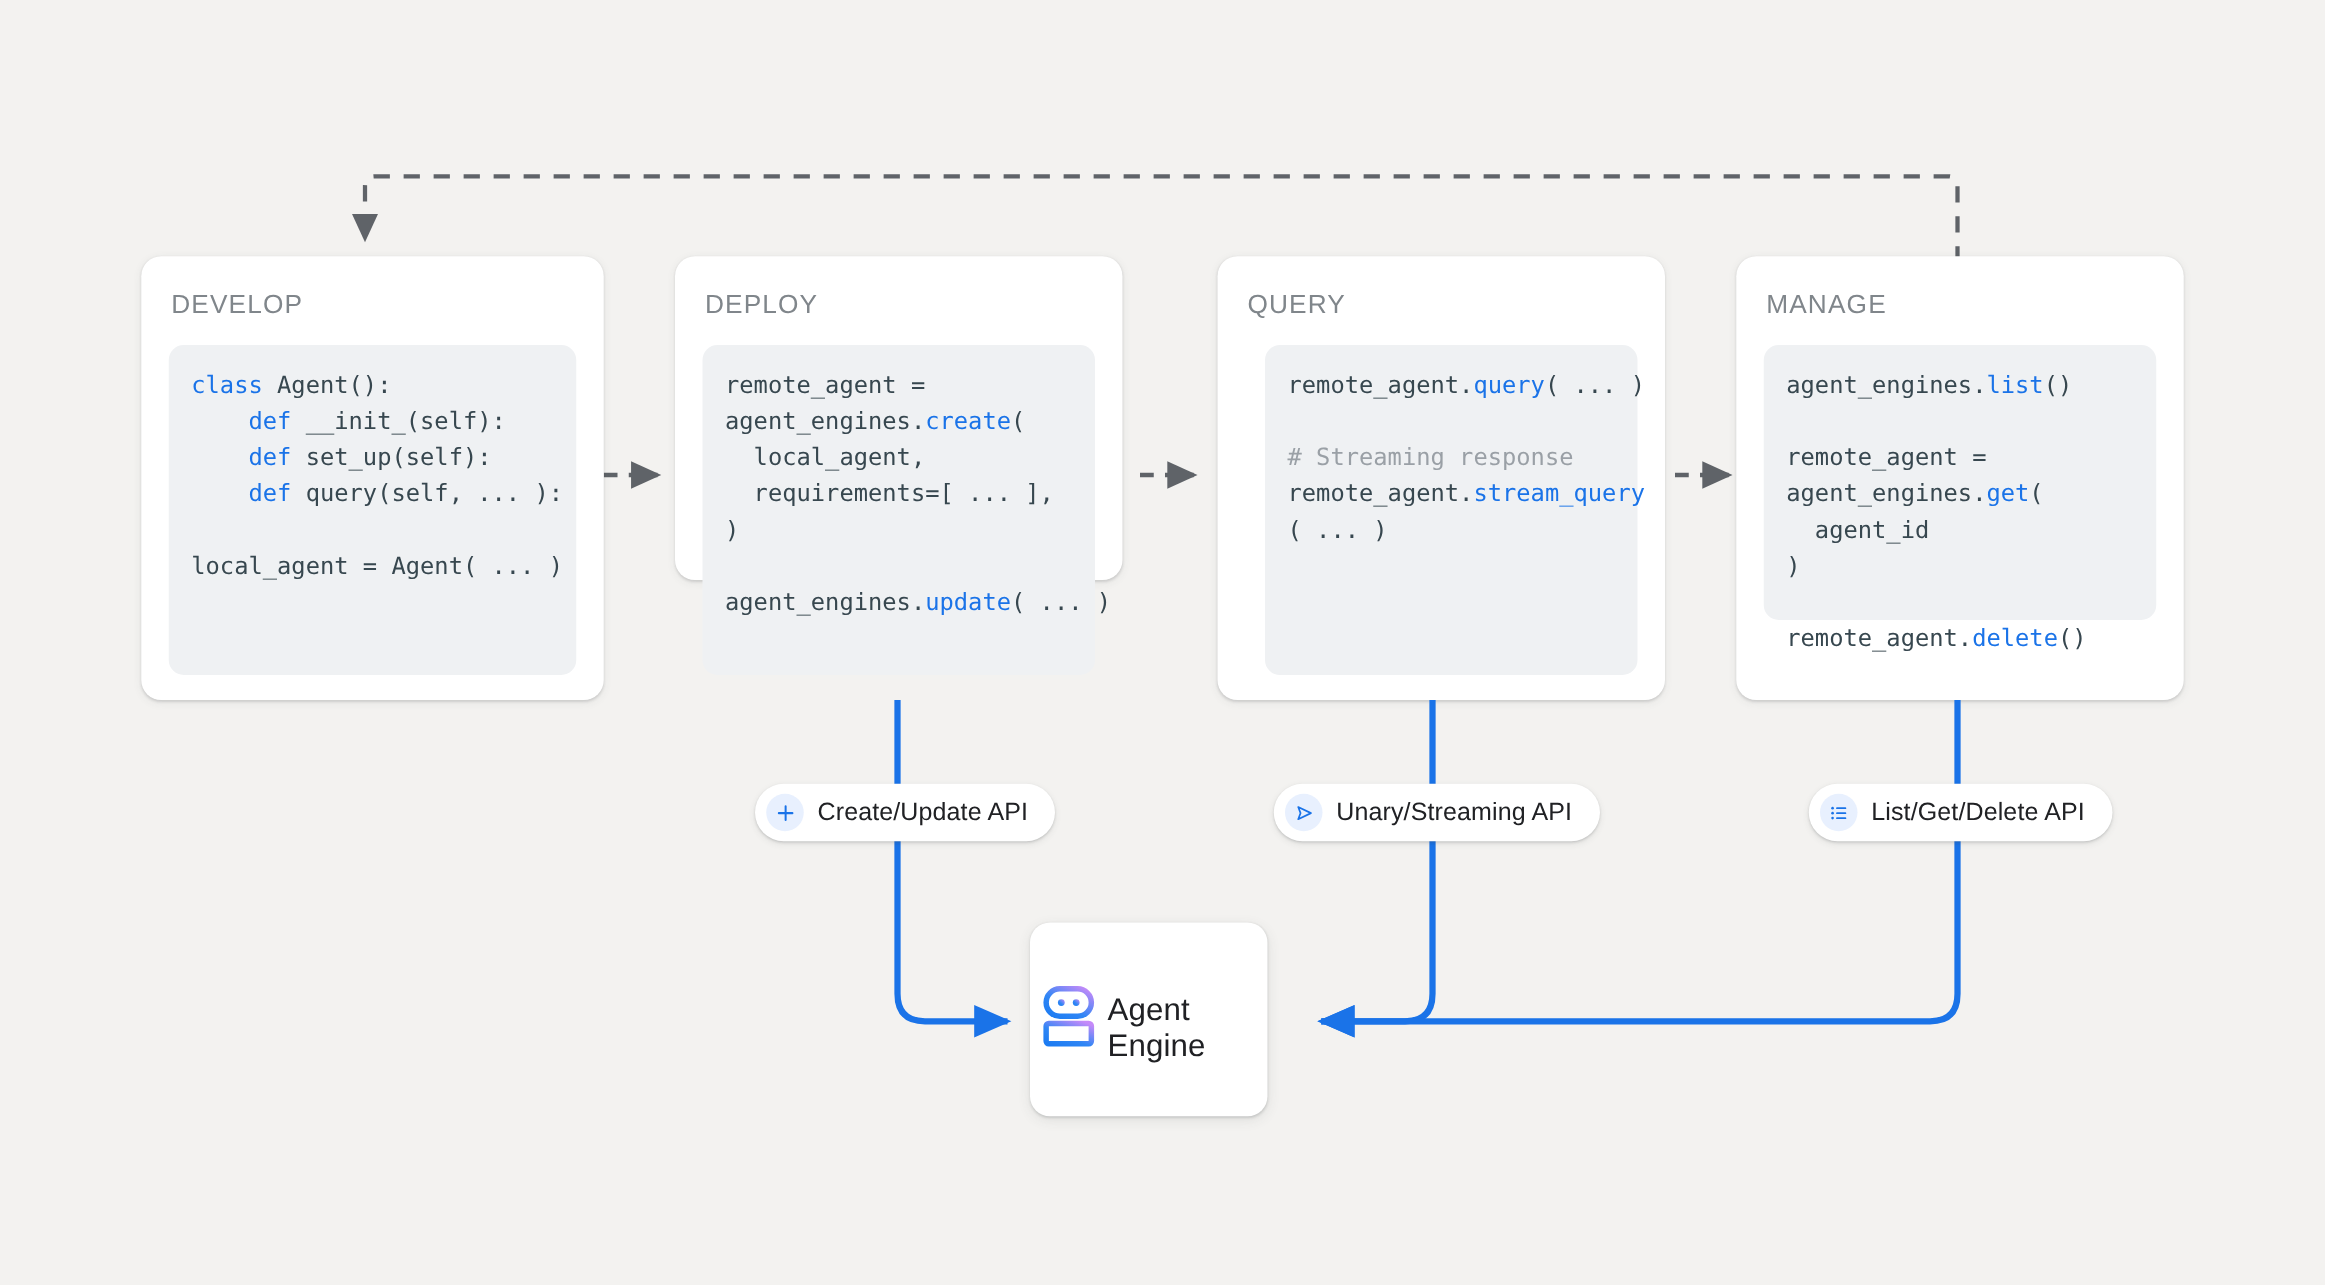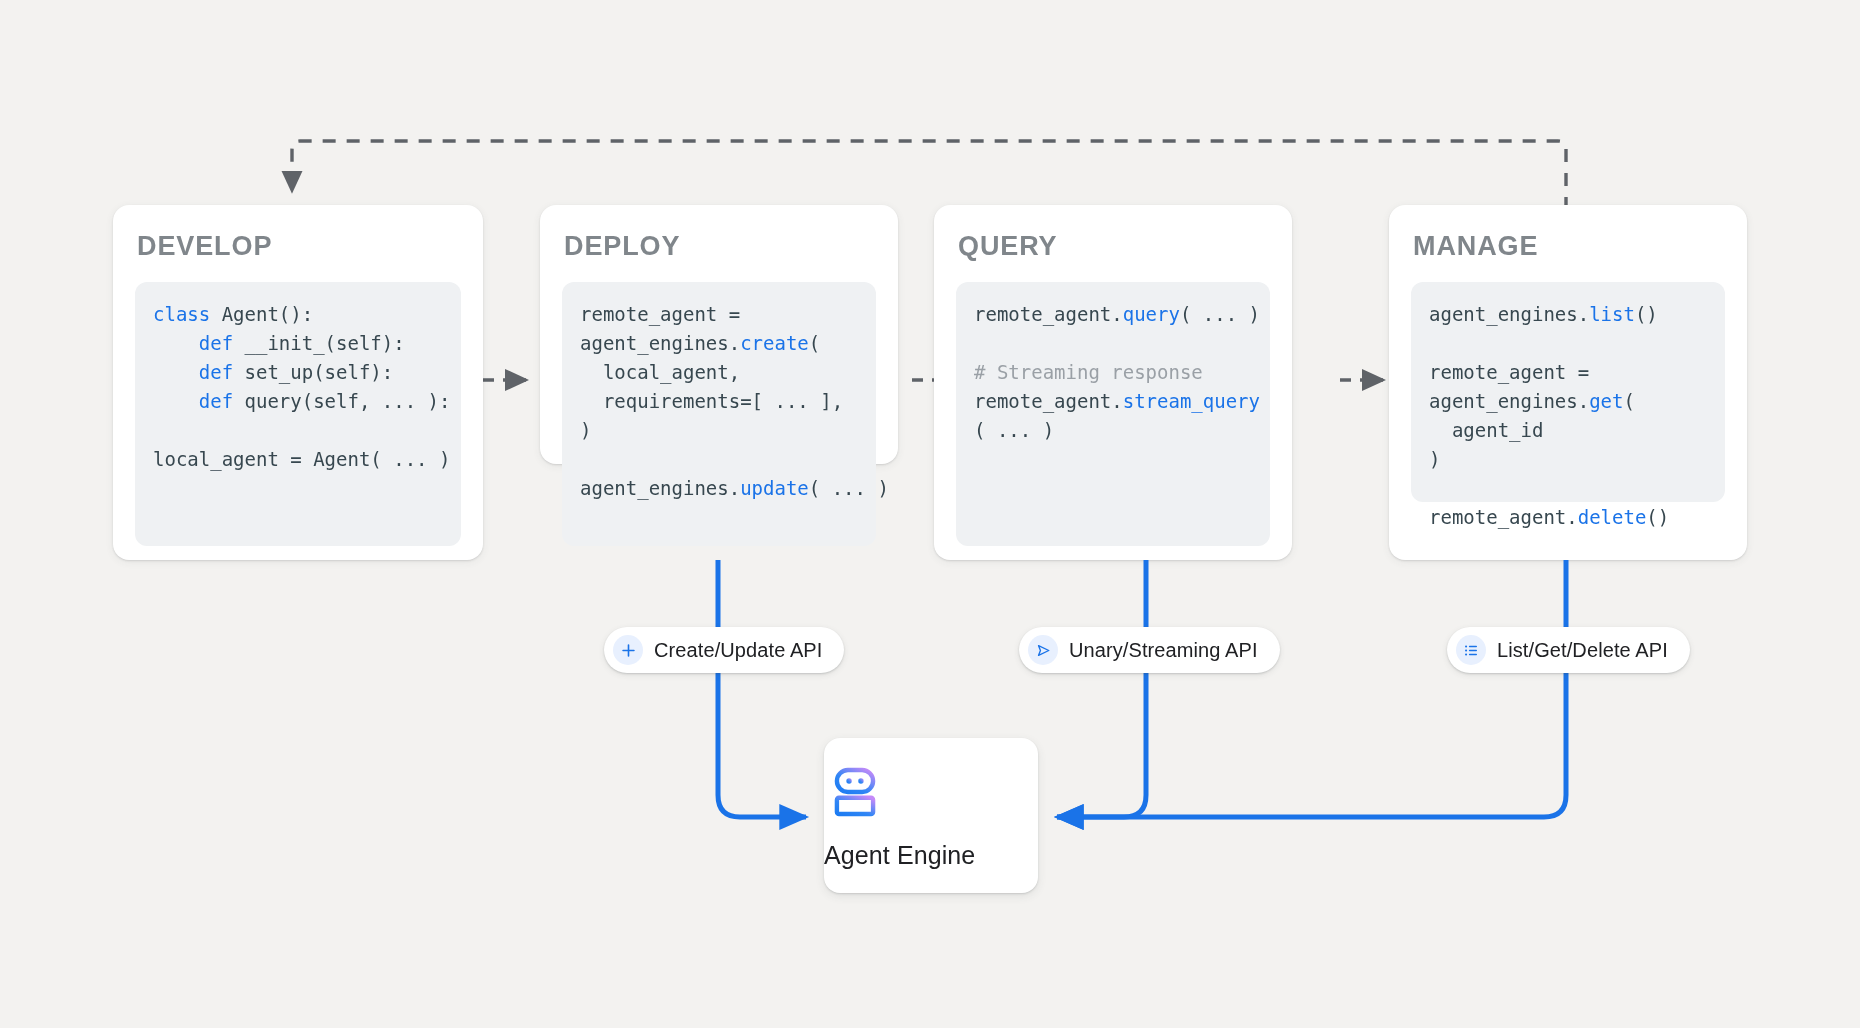--- a/index.html
+++ b/index.html
@@ -35,23 +35,23 @@
   .card {
     position: absolute;
     background: #ffffff;
     border-radius: 16px;
     box-shadow: 0 1px 2px rgba(60,64,67,.16), 0 2px 8px rgba(60,64,67,.07);
     z-index: 3;
     box-sizing: border-box;
     padding: 28px 22px 22px 22px;
   }
   .card-title {
-    font-size: 27px;
+    font-size: 21px;
     letter-spacing: .9px;
-    font-weight: 700;
+    font-weight: 400;
     color: #80868b;
     margin: 0 0 22px 2px;
     line-height: 1;
   }
   .code {
     background: #eff1f3;
     border-radius: 12px;
     padding: 18px 18px 18px 18px;
     font-family: "DejaVu Sans Mono", "Liberation Mono", monospace;
     font-size: 19px;
@@ -92,29 +92,29 @@
     font-size: 20px;
     color: #202124;
     letter-spacing: .1px;
   }
 
   
   #agent-engine {
     position: absolute;
     left: 824px;
     top: 738px;
-    width: 214px;
+    width: 190px;
     height: 155px;
     background: #ffffff;
     border-radius: 16px;
     box-shadow: 0 1px 2px rgba(60,64,67,.18), 0 3px 10px rgba(60,64,67,.10);
     z-index: 5;
     display: flex;
-    flex-direction: column;
-    align-items: flex-start;
+    flex-direction: row;
+    align-items: center;
     justify-content: center;
   }
   #agent-engine .ae-label {
     font-size: 25px;
     color: #202124;
     margin-top: 14px;
     letter-spacing: .1px;
   }
 </style>
 </head>
@@ -167,23 +167,23 @@
     <div class="card-title">DEPLOY</div>
     <div class="code" style="height:264px;">remote_agent =
 agent_engines.<span class="fn">create</span>(
   local_agent,
   requirements=[ ... ],
 )
 
 agent_engines.<span class="fn">update</span>( ... )</div>
   </div>
 
-  <div class="card" style="left:934px; top:205px; width:358px; height:355px;">
+  <div class="card" style="left:974px; top:205px; width:358px; height:355px;">
     <div class="card-title">QUERY</div>
-    <div class="code" style="height:264px;">remote_agent.<span class="fn">query</span>( ... )
+    <div class="code" style="height:264px;margin-left:16px;">remote_agent.<span class="fn">query</span>( ... )
 
 <span class="cmt"># Streaming response</span>
 remote_agent.<span class="fn">stream_query</span>
 ( ... )</div>
   </div>
 
   <div class="card" style="left:1389px; top:205px; width:358px; height:355px;">
     <div class="card-title">MANAGE</div>
     <div class="code" style="height:220px;padding-left:18px;">agent_engines.<span class="fn">list</span>()
 

